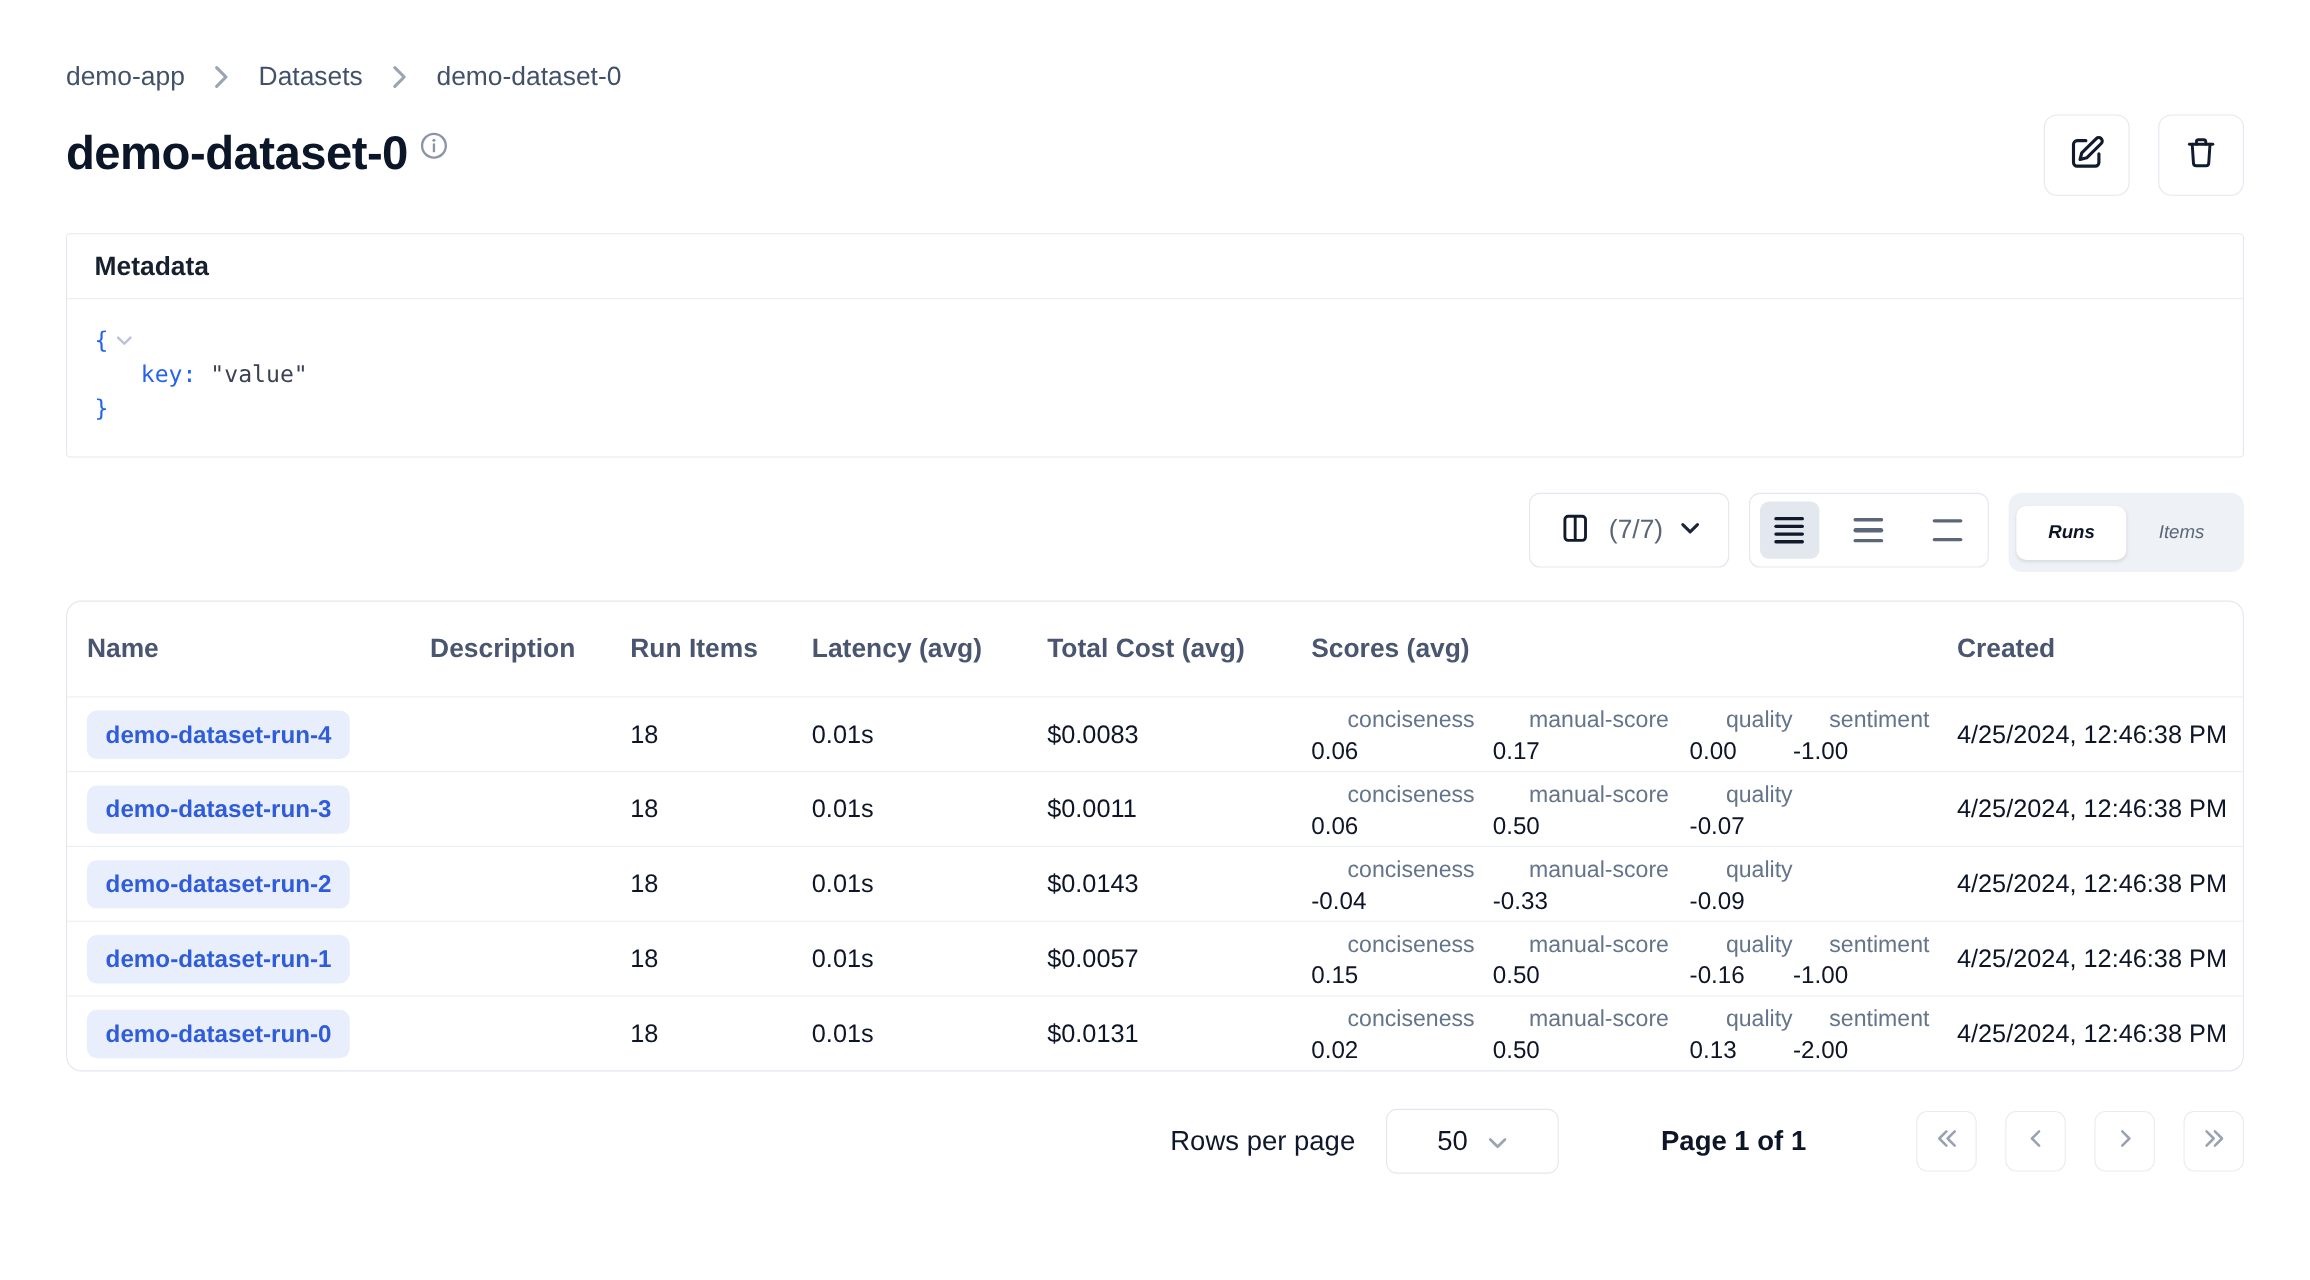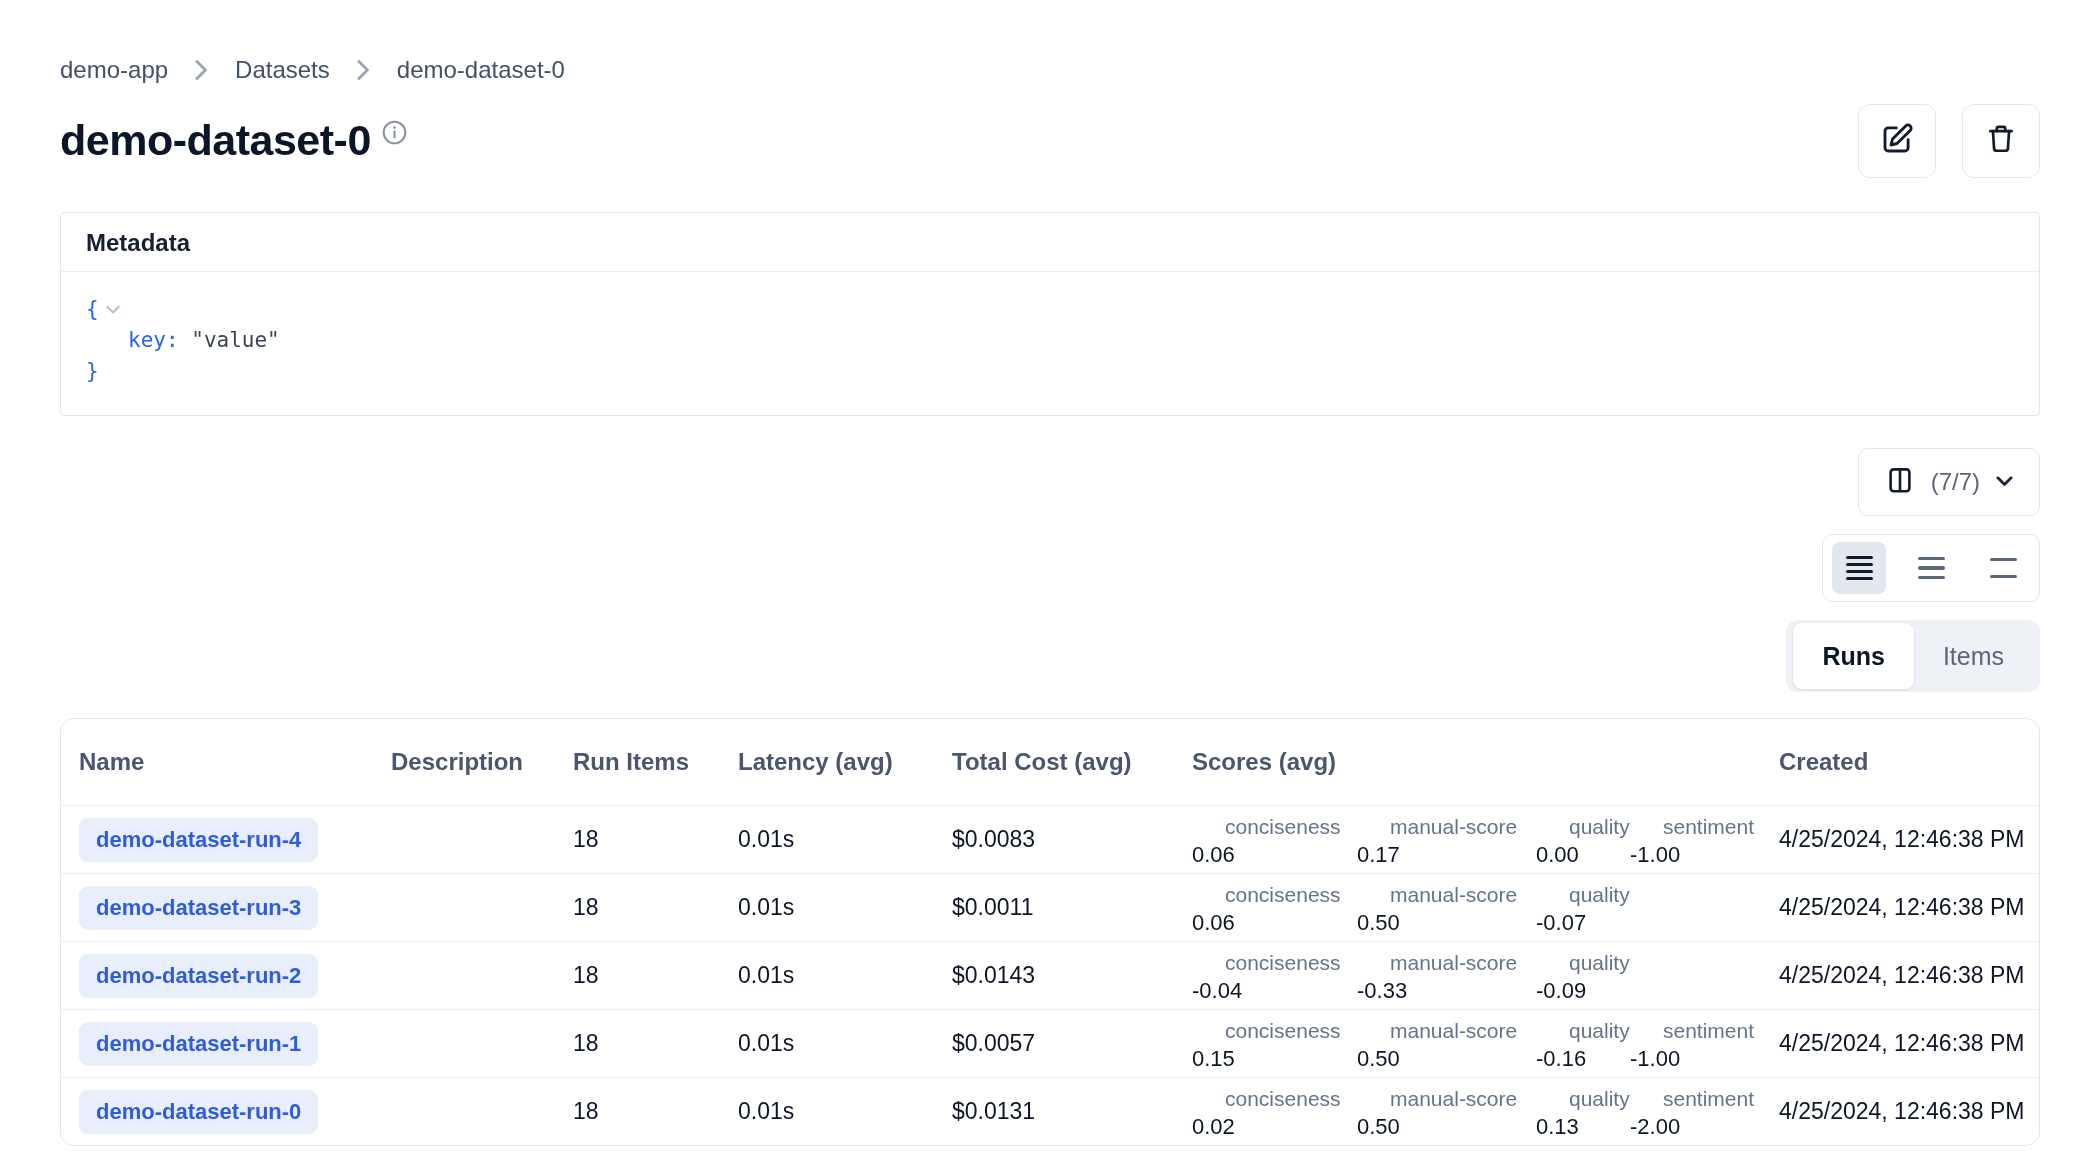--- a/index.html
+++ b/index.html
@@ -31,39 +31,39 @@
   .metadata-header { padding:16px 25px 14px; font-size:24px; font-weight:600; color:#16202f;
     border-bottom:1.5px solid #eaeef4; }
   .metadata-body { padding:22px 25px 28px; font-family:"DejaVu Sans Mono", monospace;
     font-size:21px; line-height:31px; color:#3a4254; }
   .code-line { display:flex; align-items:center; }
   .tok-blue { color:#2563eb; }
   .indent { padding-left:42px; }
   .caret { margin-left:6px; display:flex; align-items:center; }
 
   
-  .toolbar { margin-top:32px; display:flex; justify-content:flex-end; align-items:flex-end; gap:18px;flex-direction:column; }
+  .toolbar { margin-top:32px; display:flex; justify-content:flex-end; align-items:flex-start; gap:18px; }
   .col-btn { height:68px; padding:0 26px; border:1.5px solid #e3e8f0; border-radius:10px;
     background:#fff; display:flex; align-items:center; gap:16px; cursor:pointer; }
   .col-count { font-size:24px; color:#5b6678; }
   .rowheight-group { height:68px; border:1.5px solid #e3e8f0; border-radius:10px; background:#fff;
     display:flex; align-items:center; padding:0 9px; gap:18px; }
   .rh-btn { width:54px; height:52px; border-radius:8px; display:flex; align-items:center;
     justify-content:center; cursor:pointer; }
   .rh-btn.active { background:#e3e7ee; }
   .lines { display:flex; flex-direction:column; }
   .line { width:27px; height:3.2px; background:#5b6678; border-radius:2px; }
   .lines-4 .line { background:#11192b; }
   .lines-4 { gap:3.6px; }
   .lines-3 { gap:6px; }
   .lines-2 { gap:14px; }
   .tabs { height:72px; background:#eef1f6; border-radius:12px; display:flex; align-items:center;
     padding:0 7px; }
-  .tab { height:66px; padding:0 29px; display:flex; align-items:center; font-size:25px;
-    color:#5b6678; font-weight:500; cursor:pointer; border-radius:9px; }
+  .tab { height:49px; padding:0 29px; display:flex; align-items:center; font-size:17px;
+    color:#5b6678; font-weight:500; cursor:pointer; border-radius:9px;font-style:italic; }
   .tab.active { background:#fff; color:#0d1526; font-weight:600; box-shadow:0 1px 3px rgba(16,24,40,.10); }
 
   
   .table { margin-top:26px; border:1.5px solid #e3e8f0; border-radius:14px; overflow:hidden; background:#fff; }
   .t-head, .t-row { display:grid; grid-template-columns:312px 182px 165px 214px 240px 587px 1fr;
     padding-left:18px; align-items:center; }
   .t-head { height:86px; font-size:24px; font-weight:600; color:#4a5670; }
   .t-row { height:68px; border-top:1.5px solid #eaeef4; font-size:23px; color:#0d1526; cursor:pointer; }
   .run-pill { display:inline-block; background:#e9eefc; color:#2f5cd9; font-weight:700;
     font-size:22px; padding:9px 17px; border-radius:9px; cursor:pointer; }
@@ -71,21 +71,21 @@
   .score { display:flex; flex-direction:column; }
   .score:nth-child(1){ width:165px; } .score:nth-child(2){ width:179px; }
   .score:nth-child(3){ width:94px; }  .score:nth-child(4){ width:140px; }
   .score .lbl { font-size:21px; color:#64748b; line-height:27px; white-space:nowrap;margin-left:33px; }
   .score .val { font-size:22px; color:#0d1526; line-height:29px; }
   .created-cell { white-space:nowrap; overflow:hidden; }
 
   
   .pagination { margin-top:34px; display:flex; align-items:center; justify-content:flex-end; }
   .rpp-label { font-size:25px; font-weight:400; color:#0f172a; }
-  .rpp-select { margin-left:9px; width:137px; height:59px; border:1.5px solid #e3e8f0; border-radius:10px;
+  .rpp-select { margin-left:28px; width:157px; height:59px; border:1.5px solid #e3e8f0; border-radius:10px;
     background:#fff; display:flex; align-items:center; justify-content:center; gap:19px;
     font-size:25px; color:#0d1526; cursor:pointer;text-align:center; }
   .page-status { margin-left:93px; font-size:25px; font-weight:600; color:#0d1526; }
   .nav { margin-left:100px; display:flex; gap:26px; }
   .nav-btn { width:55px; height:55px; border:1.5px solid #e8ecf2; border-radius:10px; background:#fff;
     display:flex; align-items:center; justify-content:center; cursor:pointer; }
 
   
   .footer-note { margin-top:46px; font-size:24px; color:#42506a; }
   .footer-note a { color:#42506a; text-decoration:underline; text-underline-offset:4px; cursor:pointer; }

